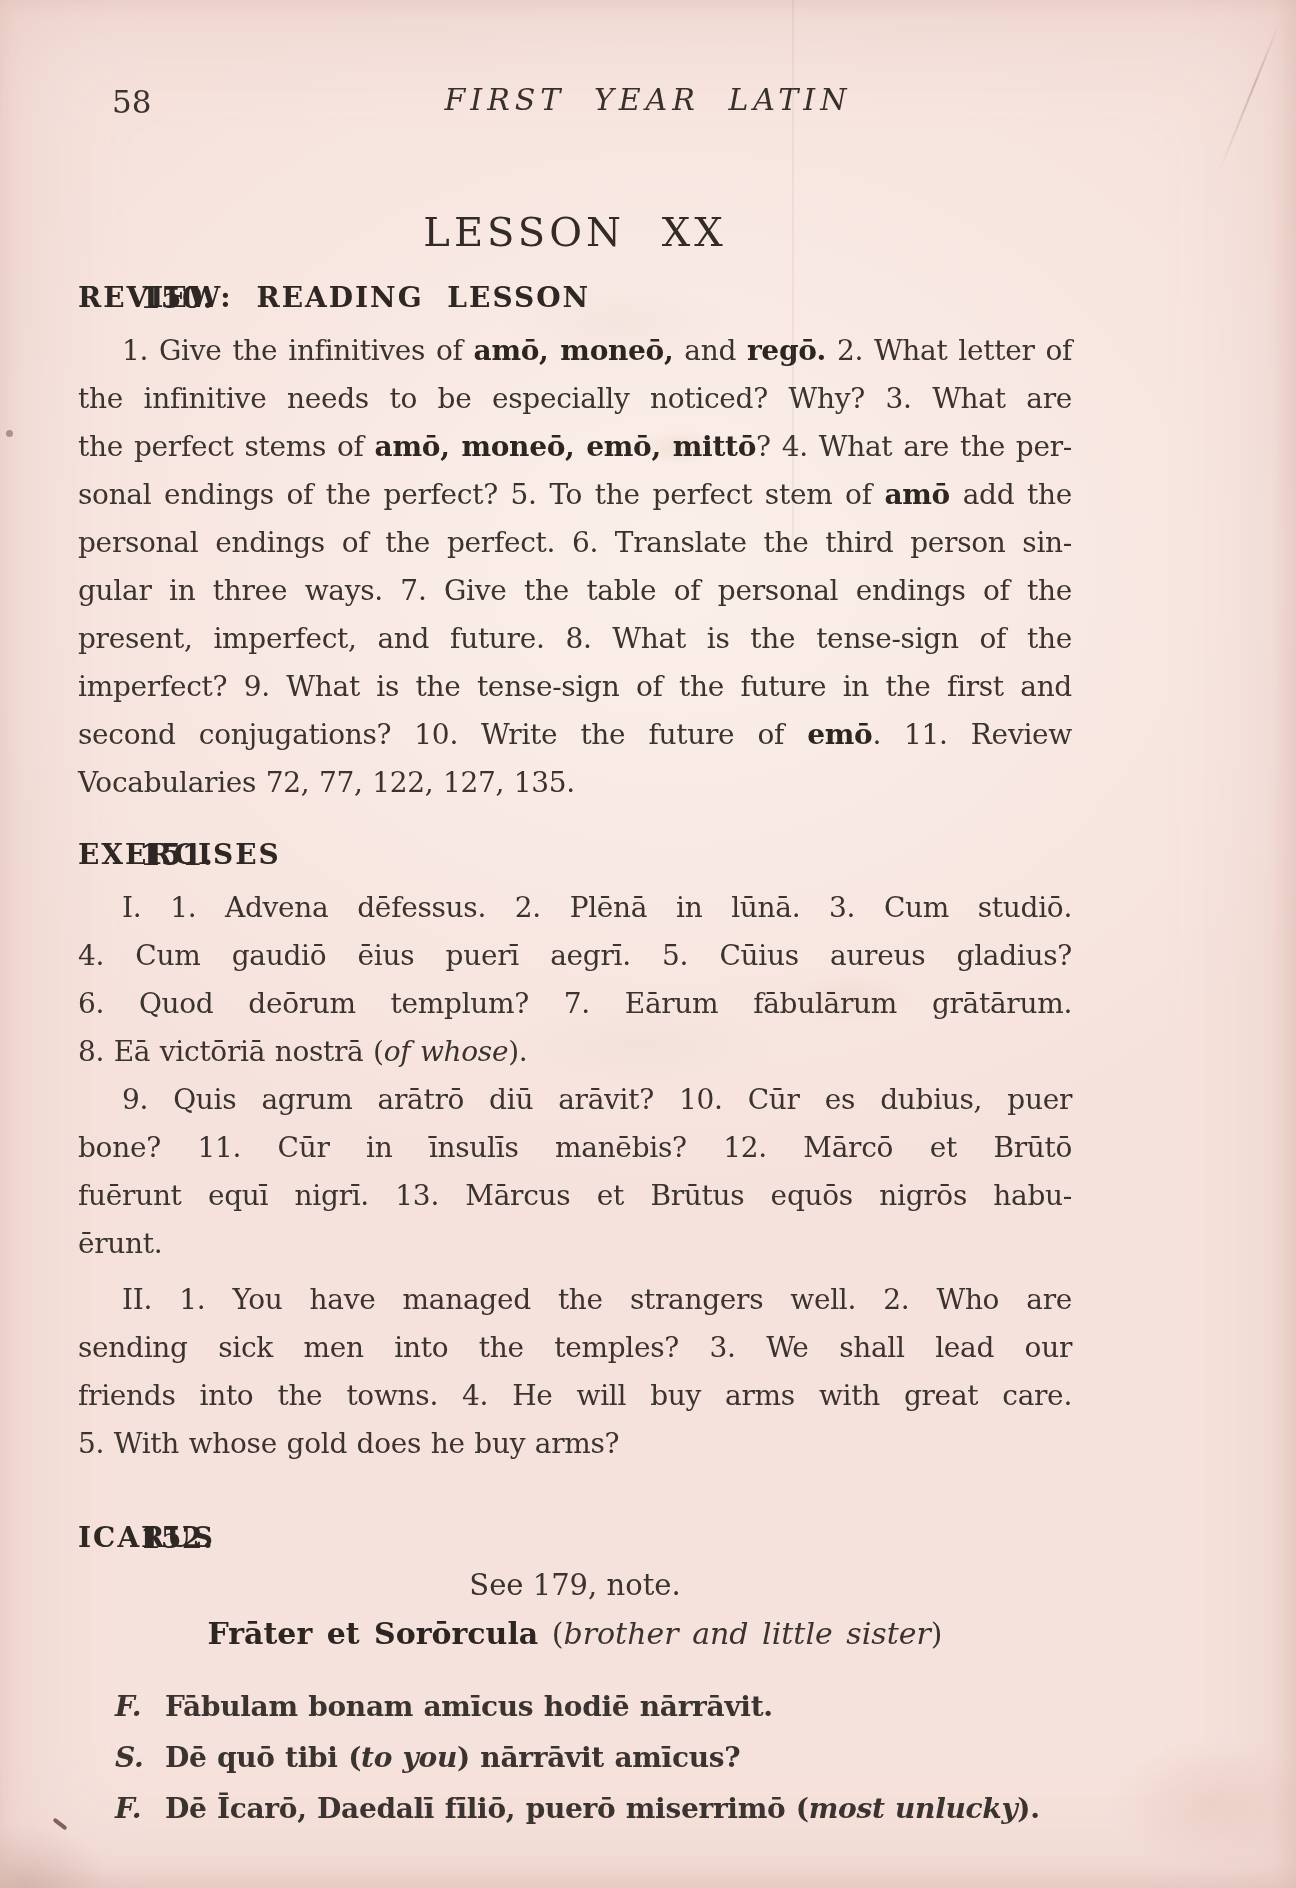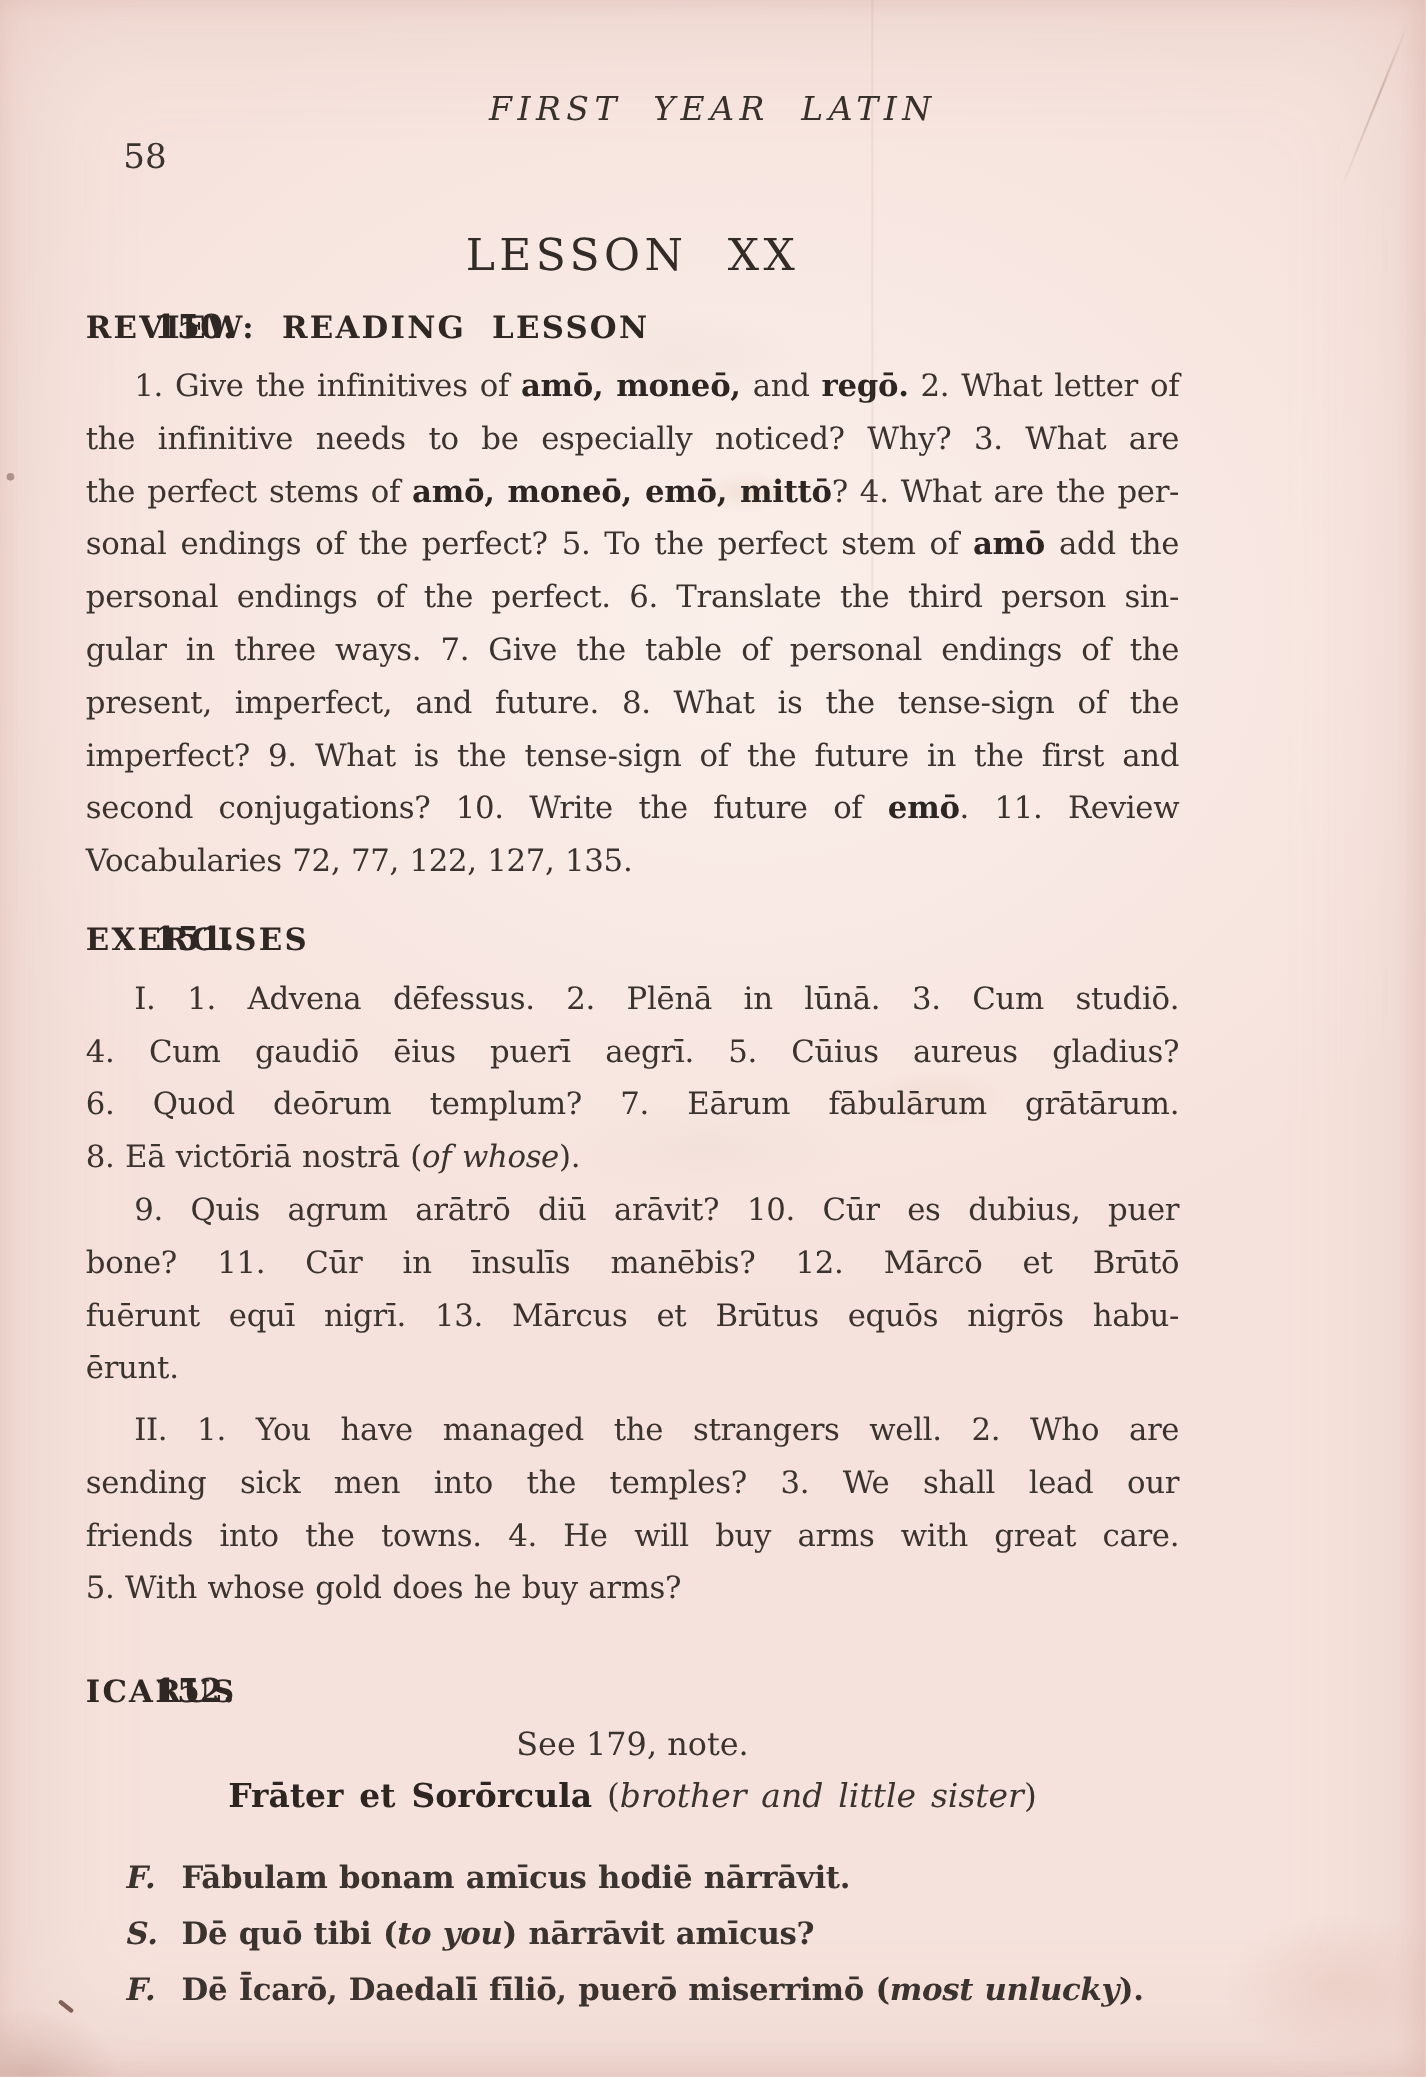--- a/index.html
+++ b/index.html
@@ -17,21 +17,21 @@
       radial-gradient(150px 95px at 1215px 1805px, rgba(196,137,117,.16), transparent 70%),
       radial-gradient(120px 85px at 25px 1885px, rgba(125,75,62,.18), transparent 70%),
       radial-gradient(170px 60px at 620px 325px, rgba(150,140,120,.05), transparent 70%),
       radial-gradient(200px 60px at 640px 1045px, rgba(150,140,120,.05), transparent 70%),
       radial-gradient(1000px 800px at 52% 30%, rgba(255,250,246,.55), transparent 78%);
     box-shadow: inset 0 0 120px rgba(198,150,140,.30), inset -8px 0 20px rgba(190,140,130,.14), inset 0 -10px 25px rgba(190,140,130,.12);
     overflow:hidden;
   }
   .abs{position:absolute;}
   
-  .page-number{left:112px;top:84px;font-size:31px;line-height:36px;margin-top:41px;}
+  .page-number{left:112px;top:84px;font-size:31px;line-height:36px;}
   .running-head{left:0;top:82px;width:1296px;text-align:center;
     font-style:italic;font-size:30px;line-height:36px;letter-spacing:5px;word-spacing:14px;color:#38302c;}
   .lesson-title{left:78px;top:210px;width:994px;text-align:center;
     font-size:40px;line-height:44px;letter-spacing:4px;word-spacing:20px;color:#322b28;}
   
   .sec-head{left:78px;width:994px;text-align:left;font-weight:bold;
     font-size:28px;line-height:36px;letter-spacing:2px;word-spacing:12px;color:#2e2724;}
   .sec-head .sec-num{position:absolute;left:62px;top:0;letter-spacing:0;word-spacing:0;font-size:30px;}
   #s150-head{top:280px;}
   #s151-head{top:837px;}

